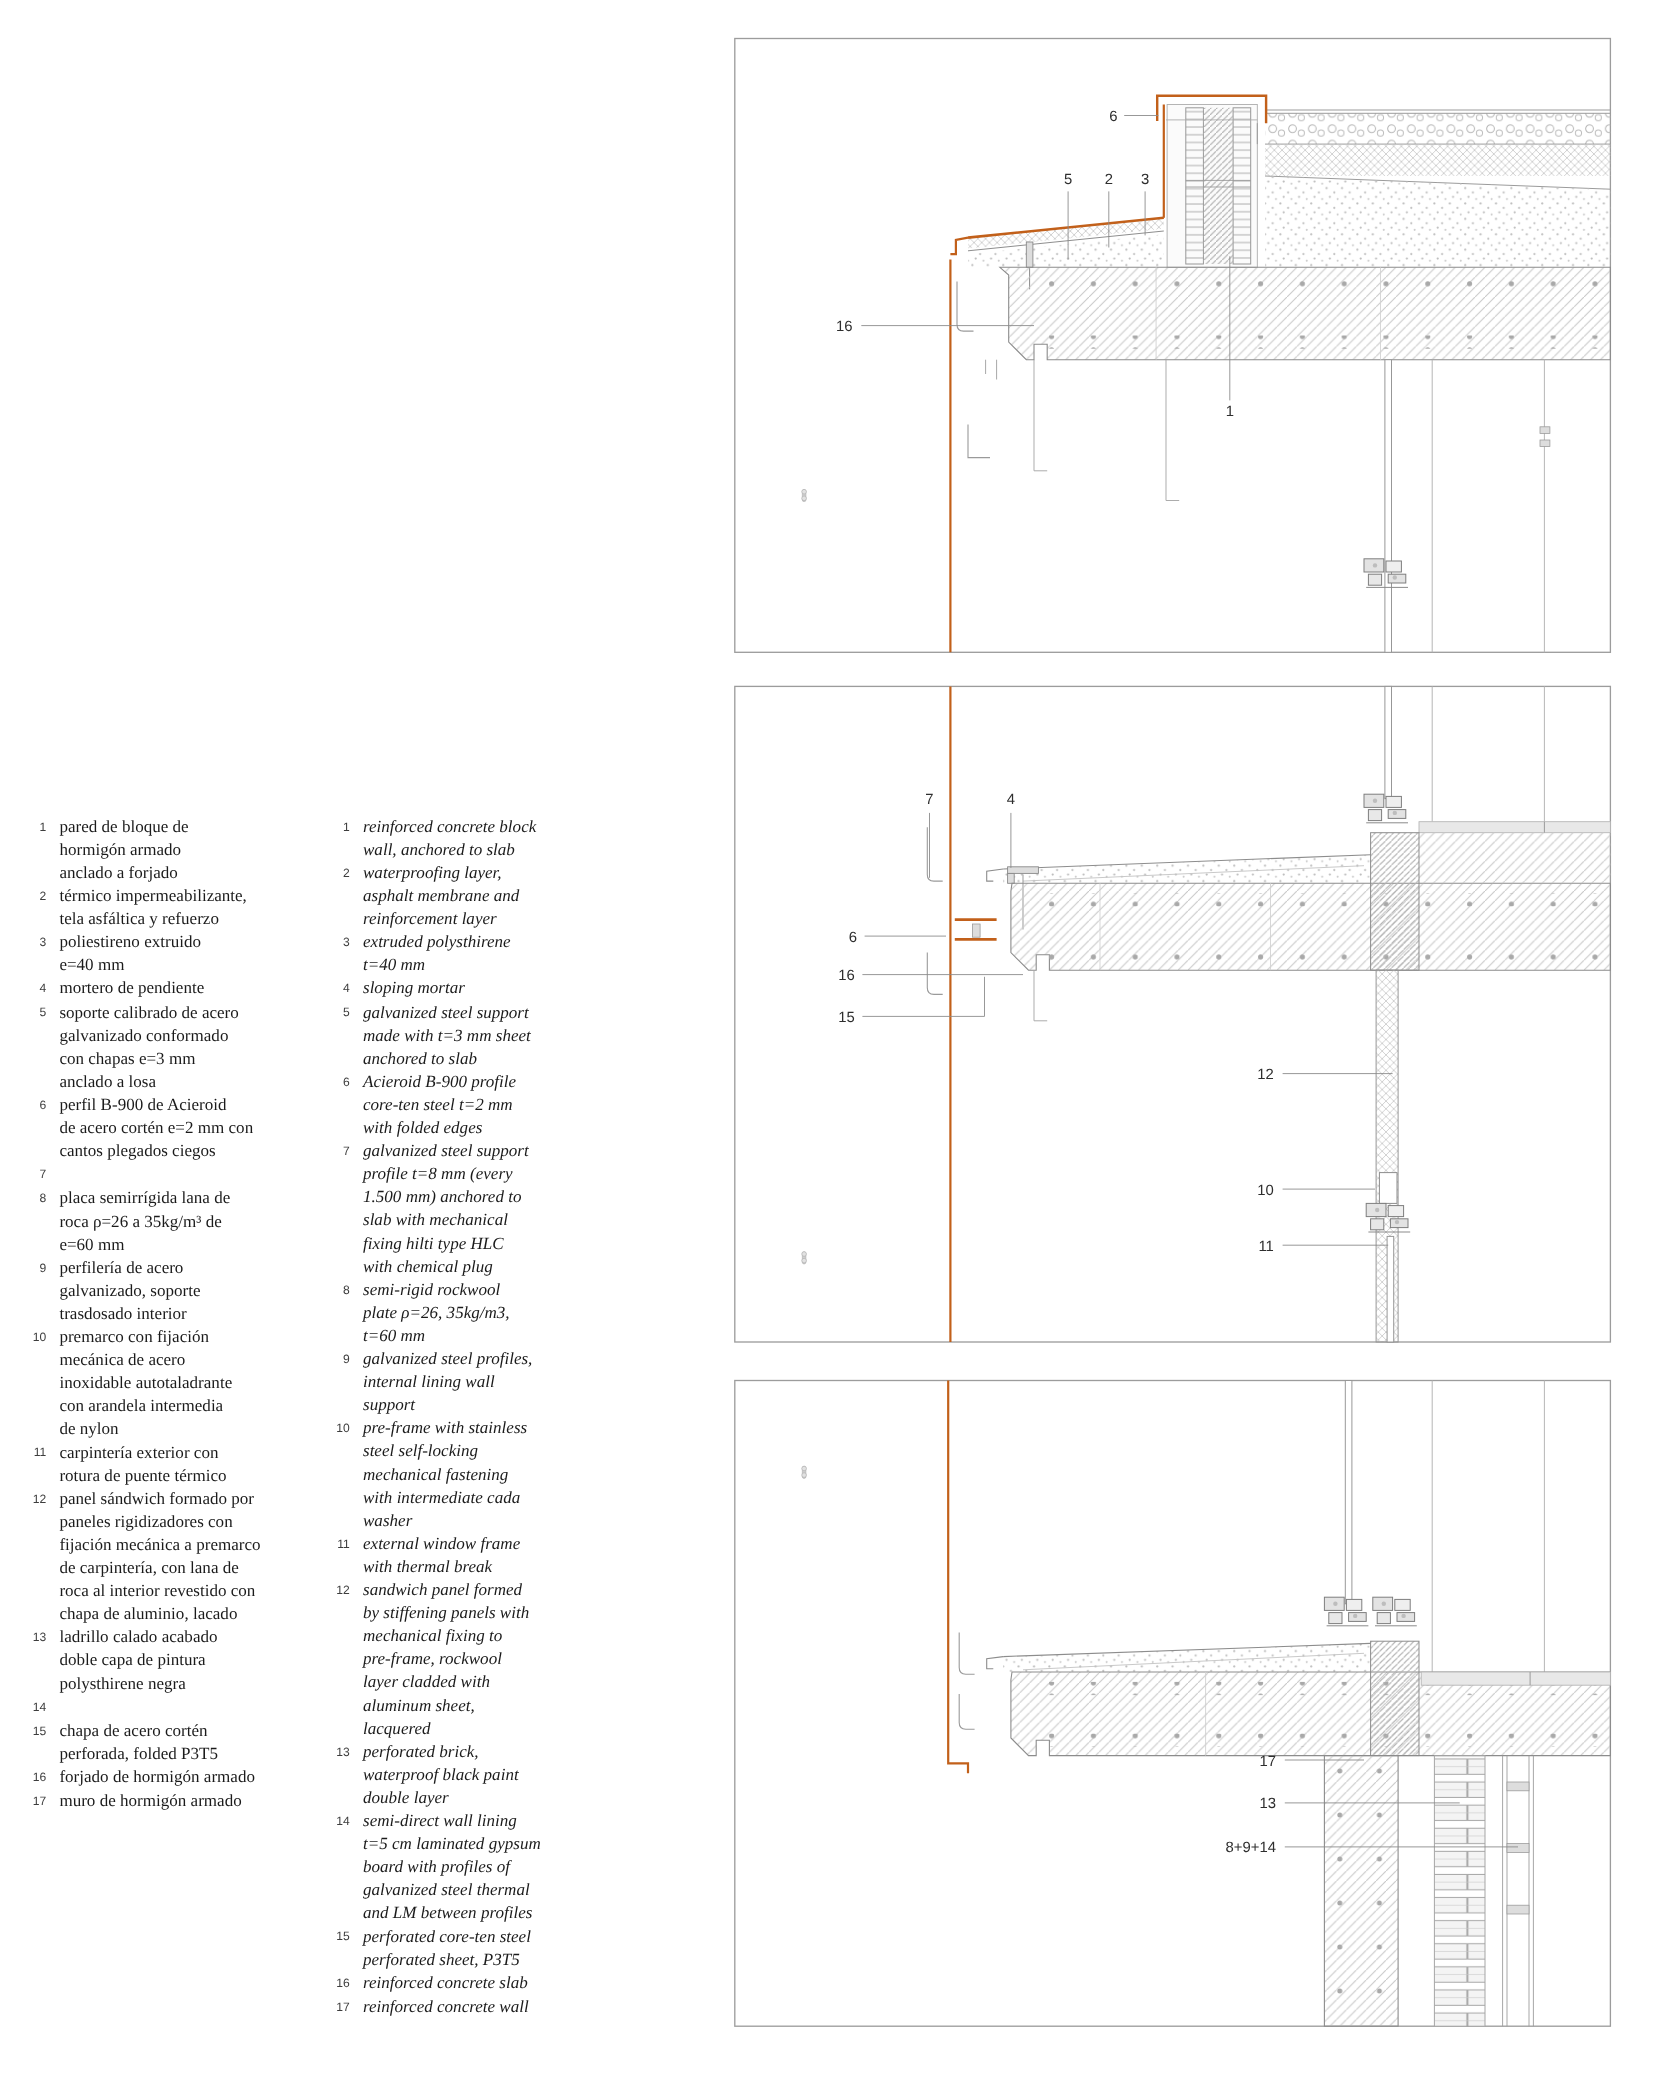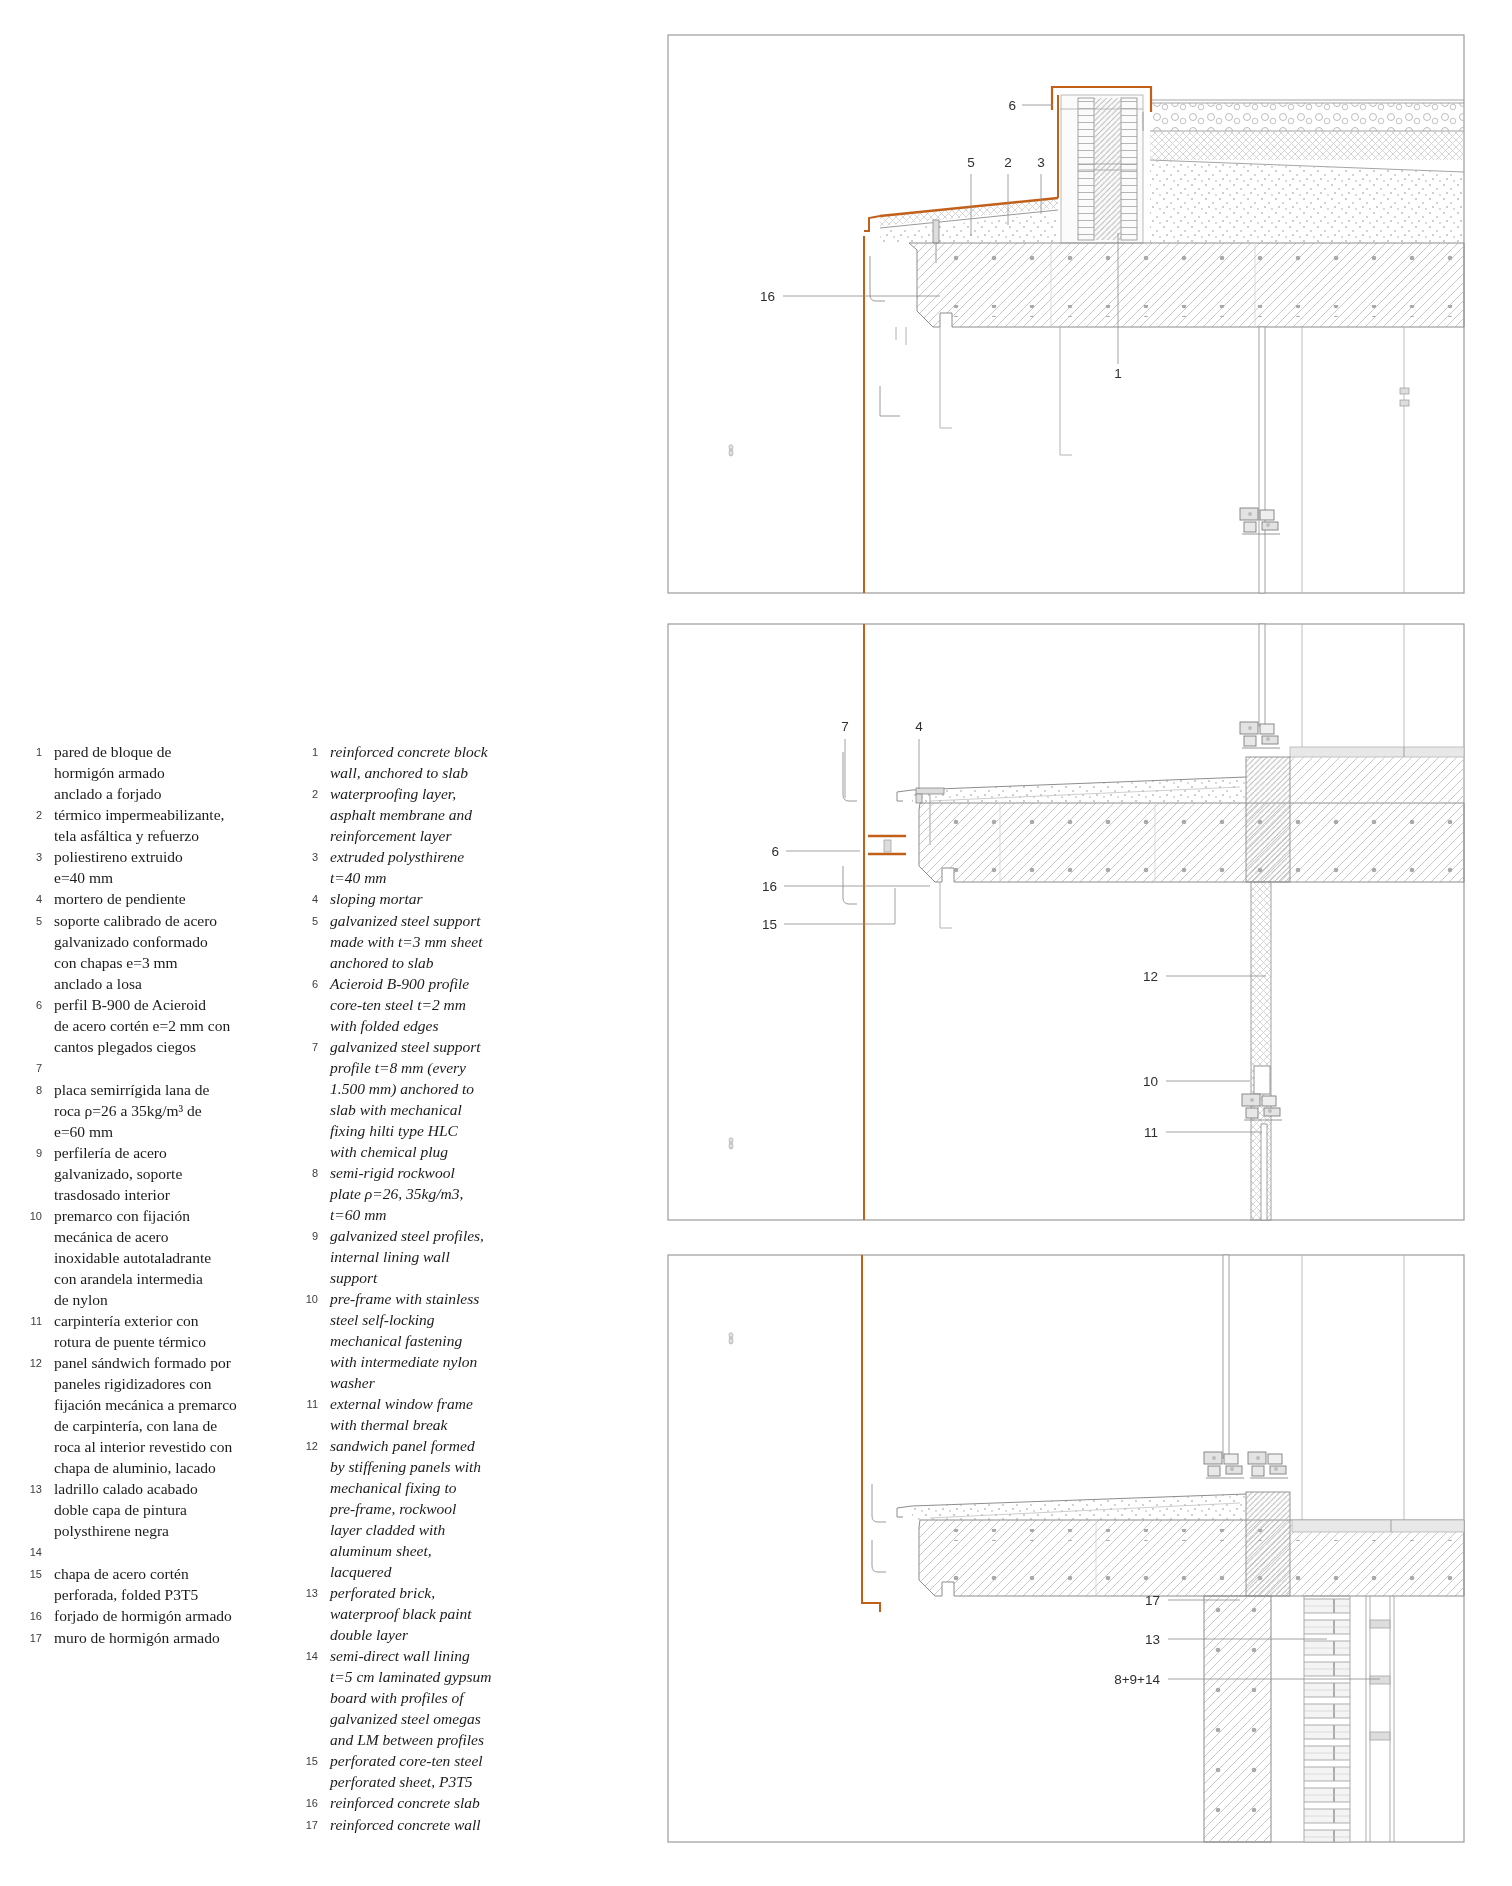--- a/index.html
+++ b/index.html
@@ -217,21 +217,21 @@
           <div>internal lining wall</div>
           <div>support</div>
         </div>
       </div>
       <div class="lg-item">
         <span class="lg-num">10</span>
         <div class="lg-text">
           <div>pre-frame with stainless</div>
           <div>steel self-locking</div>
           <div>mechanical fastening</div>
-          <div>with intermediate nylon</div>
+          <div>with intermediate cada</div>
           <div>washer</div>
         </div>
       </div>
       <div class="lg-item">
         <span class="lg-num">11</span>
         <div class="lg-text">
           <div>external window frame</div>
           <div>with thermal break</div>
         </div>
       </div>
@@ -254,21 +254,21 @@
           <div>waterproof black paint</div>
           <div>double layer</div>
         </div>
       </div>
       <div class="lg-item">
         <span class="lg-num">14</span>
         <div class="lg-text">
           <div>semi-direct wall lining</div>
           <div>t=5 cm laminated gypsum</div>
           <div>board with profiles of</div>
-          <div>galvanized steel omegas</div>
+          <div>galvanized steel thermal</div>
           <div>and LM between profiles</div>
         </div>
       </div>
       <div class="lg-item">
         <span class="lg-num">15</span>
         <div class="lg-text">
           <div>perforated core-ten steel</div>
           <div>perforated sheet, P3T5</div>
         </div>
       </div>

